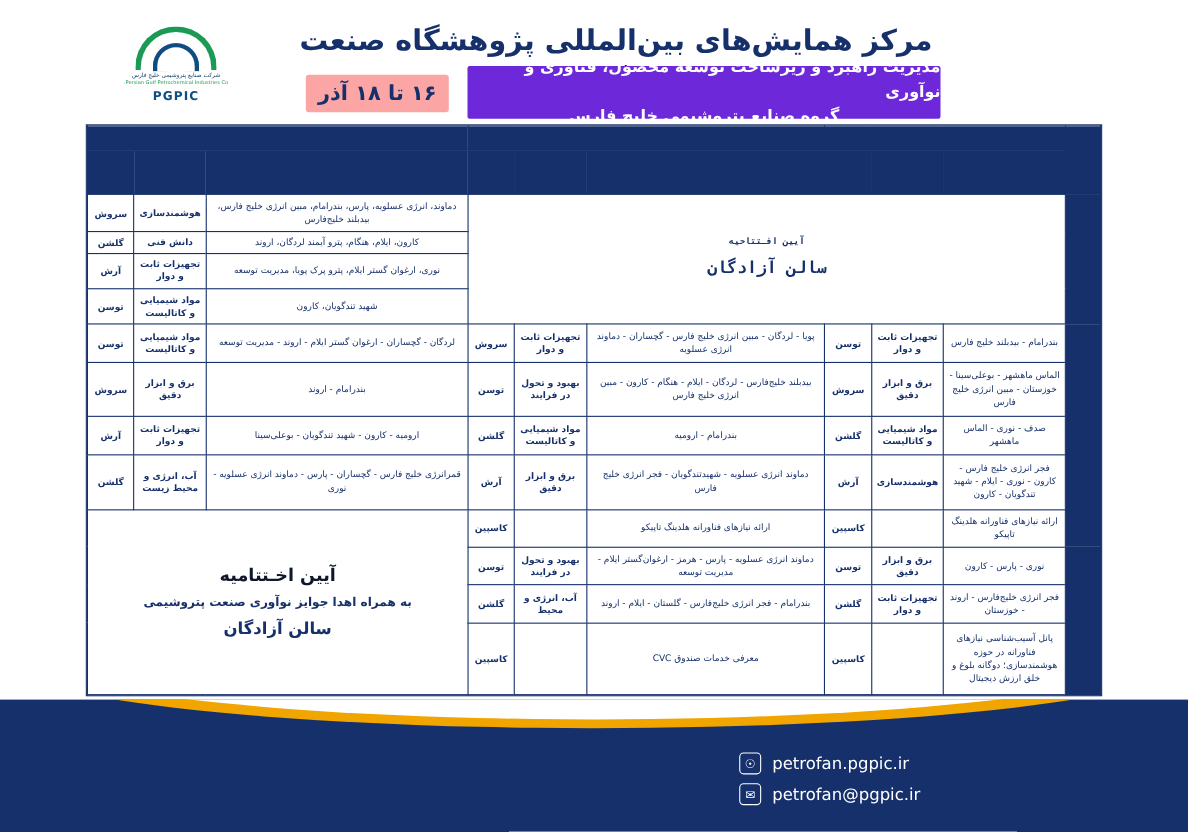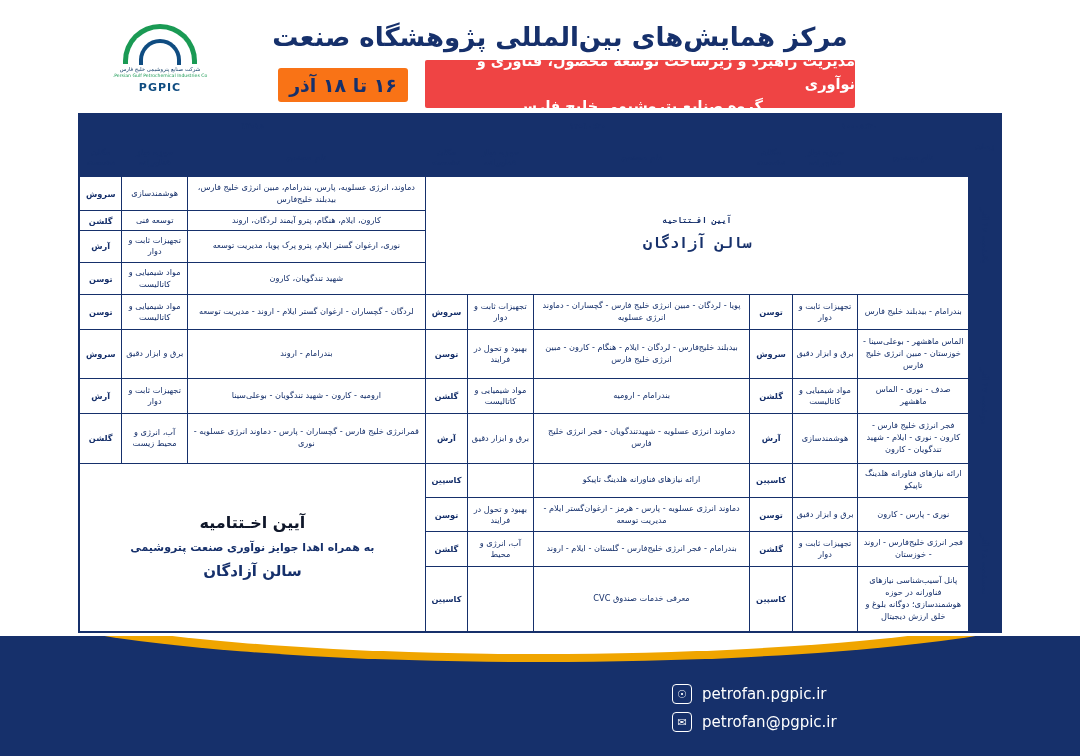--- a/index.html
+++ b/index.html
@@ -33,27 +33,27 @@
   .logo-sub { font-size:5.4px; color:#16406b; margin-top:2px; white-space:nowrap;}
   .logo-sub2 { font-size:4.6px; color:#1a9a54; margin-top:1px; white-space:nowrap;}
 
   .title-main {
     position:absolute; top:22px; right:210px; width:620px;
     text-align:center; font-size:26px; font-weight:bold; color:#16306b;
     letter-spacing:-0.5px;
   }
   .title-bar {
     position:absolute; top:60px; right:225px; width:430px; height:48px;
-    background:#ef4444; color:#ffffff; border-radius:2px;
+    background:#6d28d9; color:#ffffff; border-radius:2px;
     display:flex; flex-direction:column; align-items:center; justify-content:center;
     font-size:14.5px; line-height:1.55; font-weight:bold;
   }
   .date-badge {
     position:absolute; top:68px; right:672px; width:130px; height:34px;
-    background:#f97316; color:#16306b; border-radius:3px;
+    background:#fca5a5; color:#16306b; border-radius:3px;
     display:flex; align-items:center; justify-content:center;
     font-size:19px; font-weight:bold;
   }
   .brand {
     position:absolute; top:5px; right:8px; width:200px; height:105px;
   }
   .brand-year {
     position:absolute; top:30px; right:148px; font-size:17px; color:#16306b; font-weight:bold;
   }
   .brand-word {
@@ -78,21 +78,21 @@
   table.sched {
     width:100%; height:100%; border-collapse:collapse; table-layout:fixed;
   }
   table.sched td, table.sched th {
     border:1px solid #16306b; padding:1px 3px; text-align:center; vertical-align:middle;
     font-size:8.2px; color:#16306b;
   }
   .hdr-slot { background:#16306b; color:#ffffff; font-size:13px; font-weight:bold; height:22px;}
   .hdr-col { background:#16306b; color:#ffffff; font-size:9.5px; font-weight:bold; height:40px;}
   .sess-name { font-size:8.4px; line-height:1.45; }
-  .hoze { font-size:7.6px; color:#f0a500; font-weight:normal; line-height:1.35;margin-left:20px;}
+  .hoze { font-size:7.6px; color:#f0a500; font-weight:bold; line-height:1.35;margin-left:20px;}
   .makan { font-size:11px; font-weight:bold; color:#16306b;}
   .day-col {
     background:#16306b; color:#ffffff; font-size:11px; font-weight:bold;
     writing-mode:vertical-rl; text-orientation:mixed; white-space:nowrap;
   }
   .big-cell { font-size:23px; font-weight:bold; color:#16306b; line-height:1.7;font-family:Liberation Mono, monospace;}
   .big-cell .sub { font-size:15px; font-weight:bold; display:block; margin-top:4px;}
   .closing { line-height:1.8; }
   .closing .l1 { font-size:16px; font-weight:bold; color:#0f172a;}
   .closing .l2 { font-size:11px; font-weight:bold; color:#16306b;}
@@ -187,21 +187,21 @@
     <td class="big-cell" colspan="6" rowspan="4">
       <span>آیین افـتتاحیه</span>
       <span class="sub">سالن آزادگان</span>
     </td>
     <td class="sess-name">دماوند، انرژی عسلویه، پارس، بندرامام، مبین انرژی خلیج فارس، بیدبلند خلیج‌فارس</td>
     <td class="hoze">هوشمندسازی</td>
     <td class="makan">سروش</td>
   </tr>
   <tr>
     <td class="sess-name">کارون، ایلام، هنگام، پترو آیمند لردگان، اروند</td>
-    <td class="hoze">توسعه فنی</td>
+    <td class="hoze">دانش فنی</td>
     <td class="makan">گلشن</td>
   </tr>
   <tr>
     <td class="sess-name">نوری، ارغوان گستر ایلام، پترو پرک پویا، مدیریت توسعه</td>
     <td class="hoze">تجهیزات ثابت و دوار</td>
     <td class="makan">آرش</td>
   </tr>
   <tr>
     <td class="sess-name">شهید تندگویان، کارون</td>
     <td class="hoze">مواد شیمیایی و کاتالیست</td>

